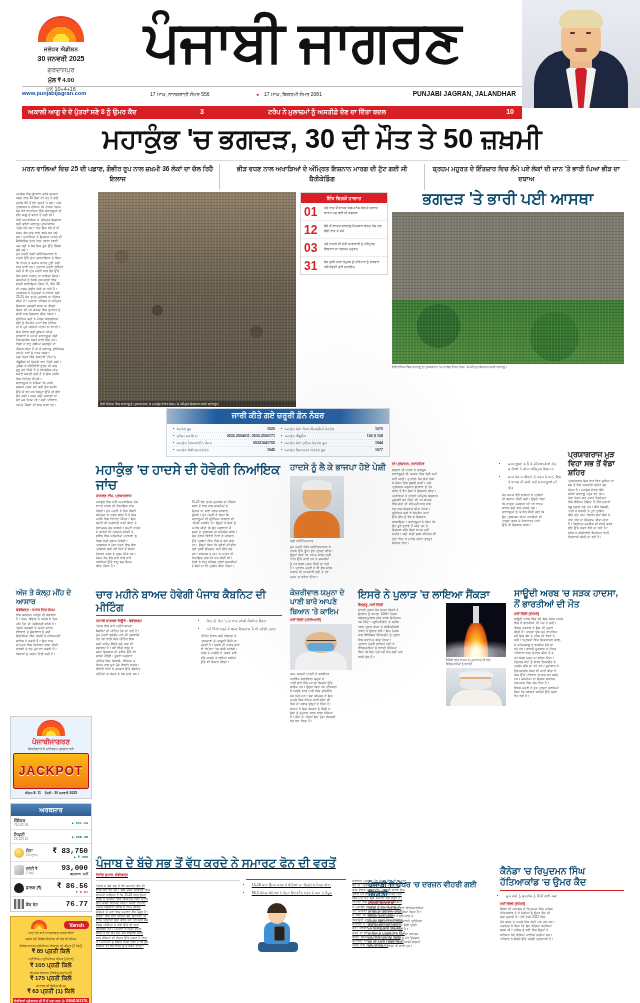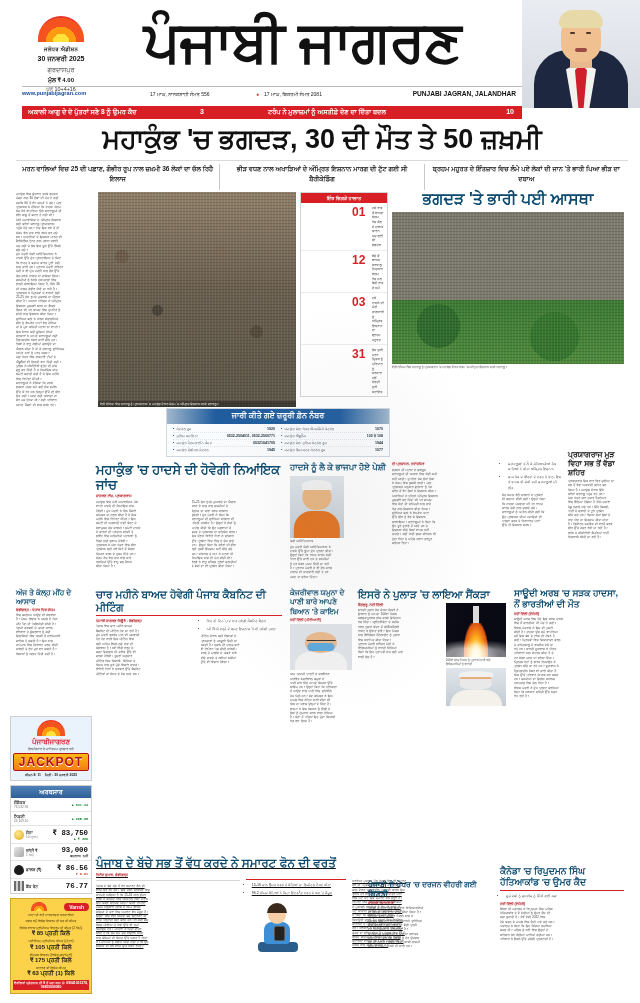--- a/index.html
+++ b/index.html
@@ -92,21 +92,21 @@
   .ph-grain{position:absolute;inset:0;
      background-image:
        repeating-linear-gradient(0deg,rgba(0,0,0,.12) 0 1px,transparent 1px 3px),
        repeating-linear-gradient(90deg,rgba(255,255,255,.08) 0 1px,transparent 1px 3px);}
 
   
   .statcard{border:1px solid #d5d5d5;background:#fff;}
   .statcard .hdr{background:#d81f26;color:#fff;font-size:5px;font-weight:bold;
     text-align:center;padding:1.6px 0;}
   .stat-item{display:flex;gap:3px;padding:3px 3px 2px 3px;border-bottom:1px solid #ececec;}
-  .stat-item .num{font-size:12px;font-weight:bold;color:#d81f26;line-height:12px;min-width:17px;margin-left:48px;}
+  .stat-item .num{font-size:12px;font-weight:bold;color:#d81f26;line-height:12px;min-width:17px;}
   .stat-item .txt{font-size:3.4px;line-height:4.6px;color:#333;}
 
   
   .helpline{border:1px solid #cfd8e2;background:#fbfcfe;}
   .helpline .hl-hdr{background:linear-gradient(90deg,#9fb6cc,#1f5c9e 22%,#1f5c9e 78%,#9fb6cc);
     color:#fff;font-size:8px;font-weight:bold;text-align:center;padding:2.4px 0;}
   .hl-grid{display:flex;padding:2px 3px 3px 3px;}
   .hl-col{flex:1;padding:0 3px;}
   .hl-row{display:flex;align-items:baseline;font-size:3.6px;color:#2f3a46;line-height:6px;
     border-bottom:1px dotted #dfe5ec;}
@@ -124,21 +124,21 @@
   .bullets li{margin-bottom:2px;}
   .bullets ul{margin:0;padding-left:6px;}
   .rail-h{font-size:7.6px;font-weight:bold;line-height:9px;color:#111;}
 
   
   .jack{border:1px solid #cfcfcf;background:#eaf3fb;text-align:center;padding:3px 2px;}
   .jack .brand{font-size:7px;font-weight:bold;color:#d81f26;margin-top:2px;}
   .jack .tag{font-size:3.4px;color:#333;margin-top:1px;}
   .jack .jk{margin-top:2px;background:linear-gradient(#fdb913,#f07f13);color:#b3121b;
     font-size:12px;font-weight:bold;letter-spacing:1px;border:1px solid #b3121b;border-radius:2px;
-    padding:1px 0;text-shadow:0 1px 0 #fff;}
+    padding:10px 0;text-shadow:0 1px 0 #fff;}
   .jack .mr{font-size:3.4px;color:#222;margin-top:2px;font-weight:bold;}
 
   
   .mkt{border:1px solid #cfcfcf;margin-top:4px;}
   .mkt .mh{background:linear-gradient(#4f82b8,#2f5f96);color:#fff;font-size:6.4px;font-weight:bold;
     text-align:center;padding:2px 0;}
   .mkt-row{display:flex;align-items:center;border-bottom:1px solid #e5e5e5;padding:2px 3px;gap:2px;}
   .mkt-row .ic{width:10px;height:10px;flex:0 0 10px;}
   .mkt-row .lbl{font-size:4.2px;font-weight:bold;color:#222;flex:1;}
   .mkt-row .sub{font-size:3.2px;color:#777;display:block;font-weight:normal;}

